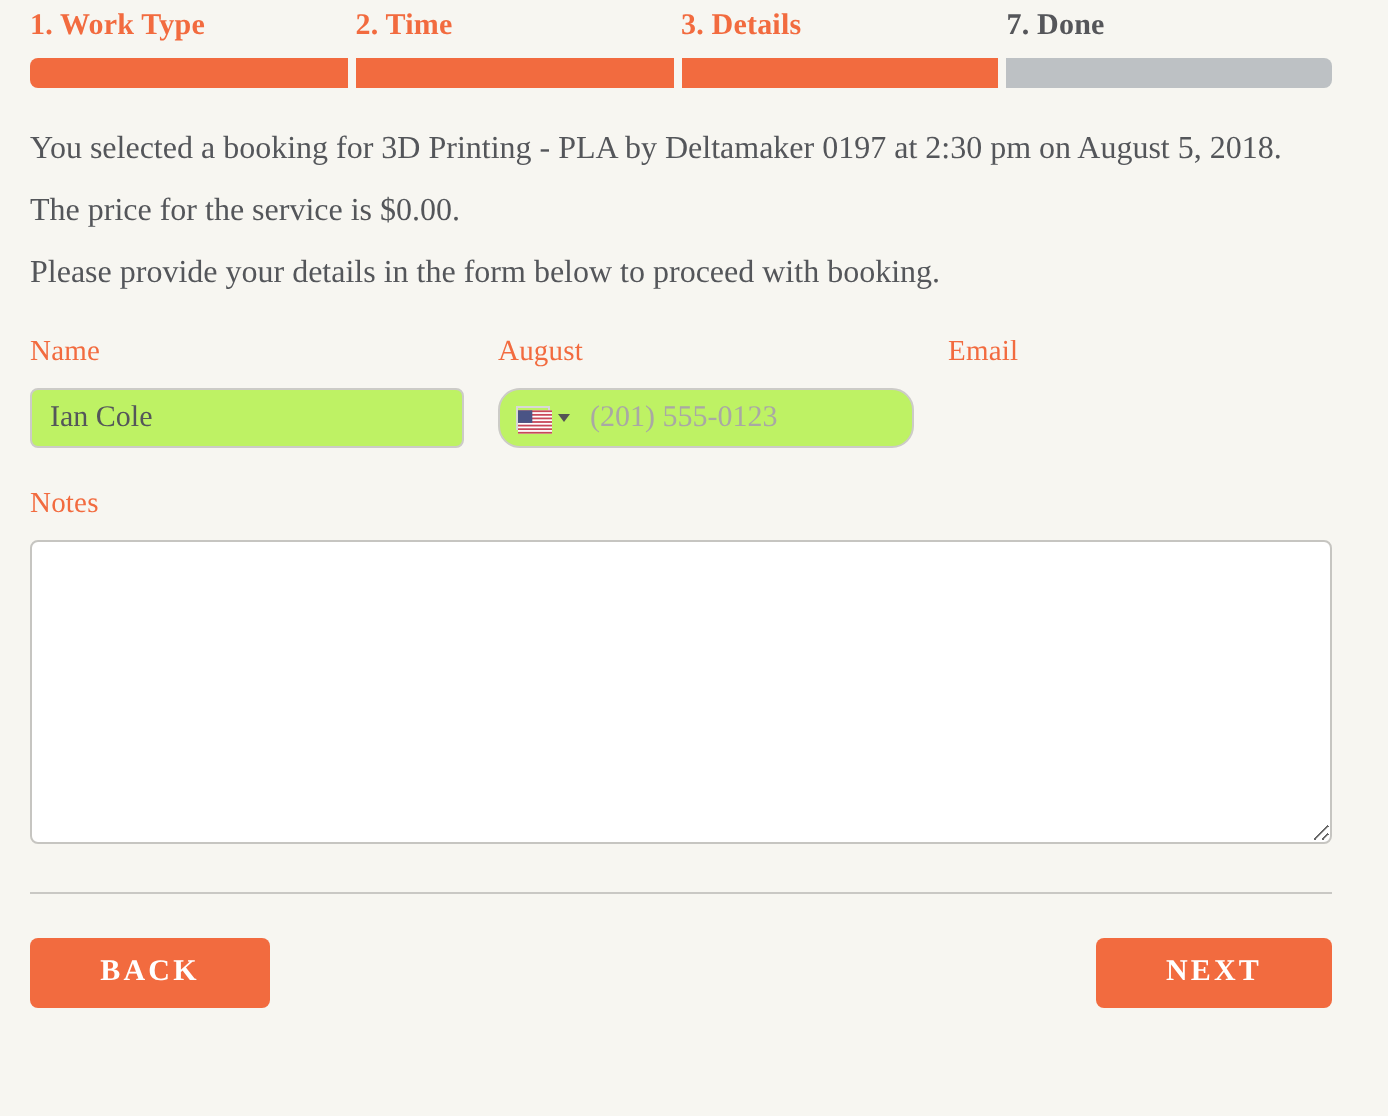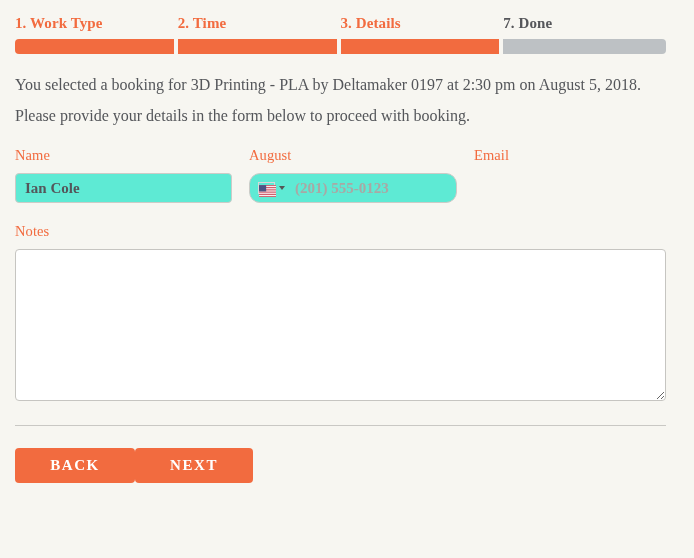--- a/index.html
+++ b/index.html
@@ -20,21 +20,21 @@
     left: 15px;
     top: 0;
     width: 651px;
     height: 558px;
   }
 
   
   .steps {
     display: flex;
     width: 651px;
-    padding-top: 13px;
+    padding-top: 3px;
     box-sizing: border-box;
   }
   .step {
     width: 162.75px;
     box-sizing: border-box;
   }
   .step-label {
     font-size: 15px;
     font-weight: bold;
     color: #f26b3f;
@@ -95,30 +95,29 @@
     color: #f26b3f;
     line-height: 18px;
     margin-bottom: 9px;
     letter-spacing: 0.1px;
   }
 
   .text-input {
     box-sizing: border-box;
     width: 100%;
     height: 30px;
-    background: #5eead4;
+    background: #bef264;
     border: 1px solid #cccbc7;
     border-radius: 4px;
     padding: 0 9px;
     font-family: "Liberation Serif", "DejaVu Serif", serif;
     font-size: 15px;
     color: #54565a;
     outline: none;
     line-height: 28px;
-    font-weight: bold;
   }
   .text-input::placeholder { color: #a9a8a4; }
 
   
   .phone-wrap {
     position: relative;
     width: 100%;
   }
   .phone-wrap .text-input {
     padding-left: 45px;
@@ -176,20 +175,21 @@
     width: 651px;
     height: 1px;
     background: #c9c8c4;
     border: none;
     margin: 24px 0 0 0;
   }
 
   
   .btn-row {
     display: flex;
+    justify-content: space-between;
     width: 651px;
     margin-top: 22px;
   }
   .btn {
     background: #f26b3f;
     color: #ffffff;
     border: none;
     border-radius: 4px;
     height: 35px;
     font-family: "Liberation Serif", "DejaVu Serif", serif;
@@ -226,20 +226,21 @@
 
     <div class="step inactive">
       <div class="step-label">7. Done</div>
       <div class="step-bar"></div>
     </div>
 
   </div>
 
   <div class="summary">
     <p>You selected a booking for 3D Printing - PLA by Deltamaker 0197 at 2:30 pm on August 5, 2018.</p>
+    <p>The price for the service is $0.00.</p>
     <p>Please provide your details in the form below to proceed with booking.</p>
   </div>
 
   <div class="form-row">
 
     <div class="field name">
       <div class="field-label">Name</div>
       <input class="text-input" type="text" value="Ian Cole" style="">
     </div>
 

